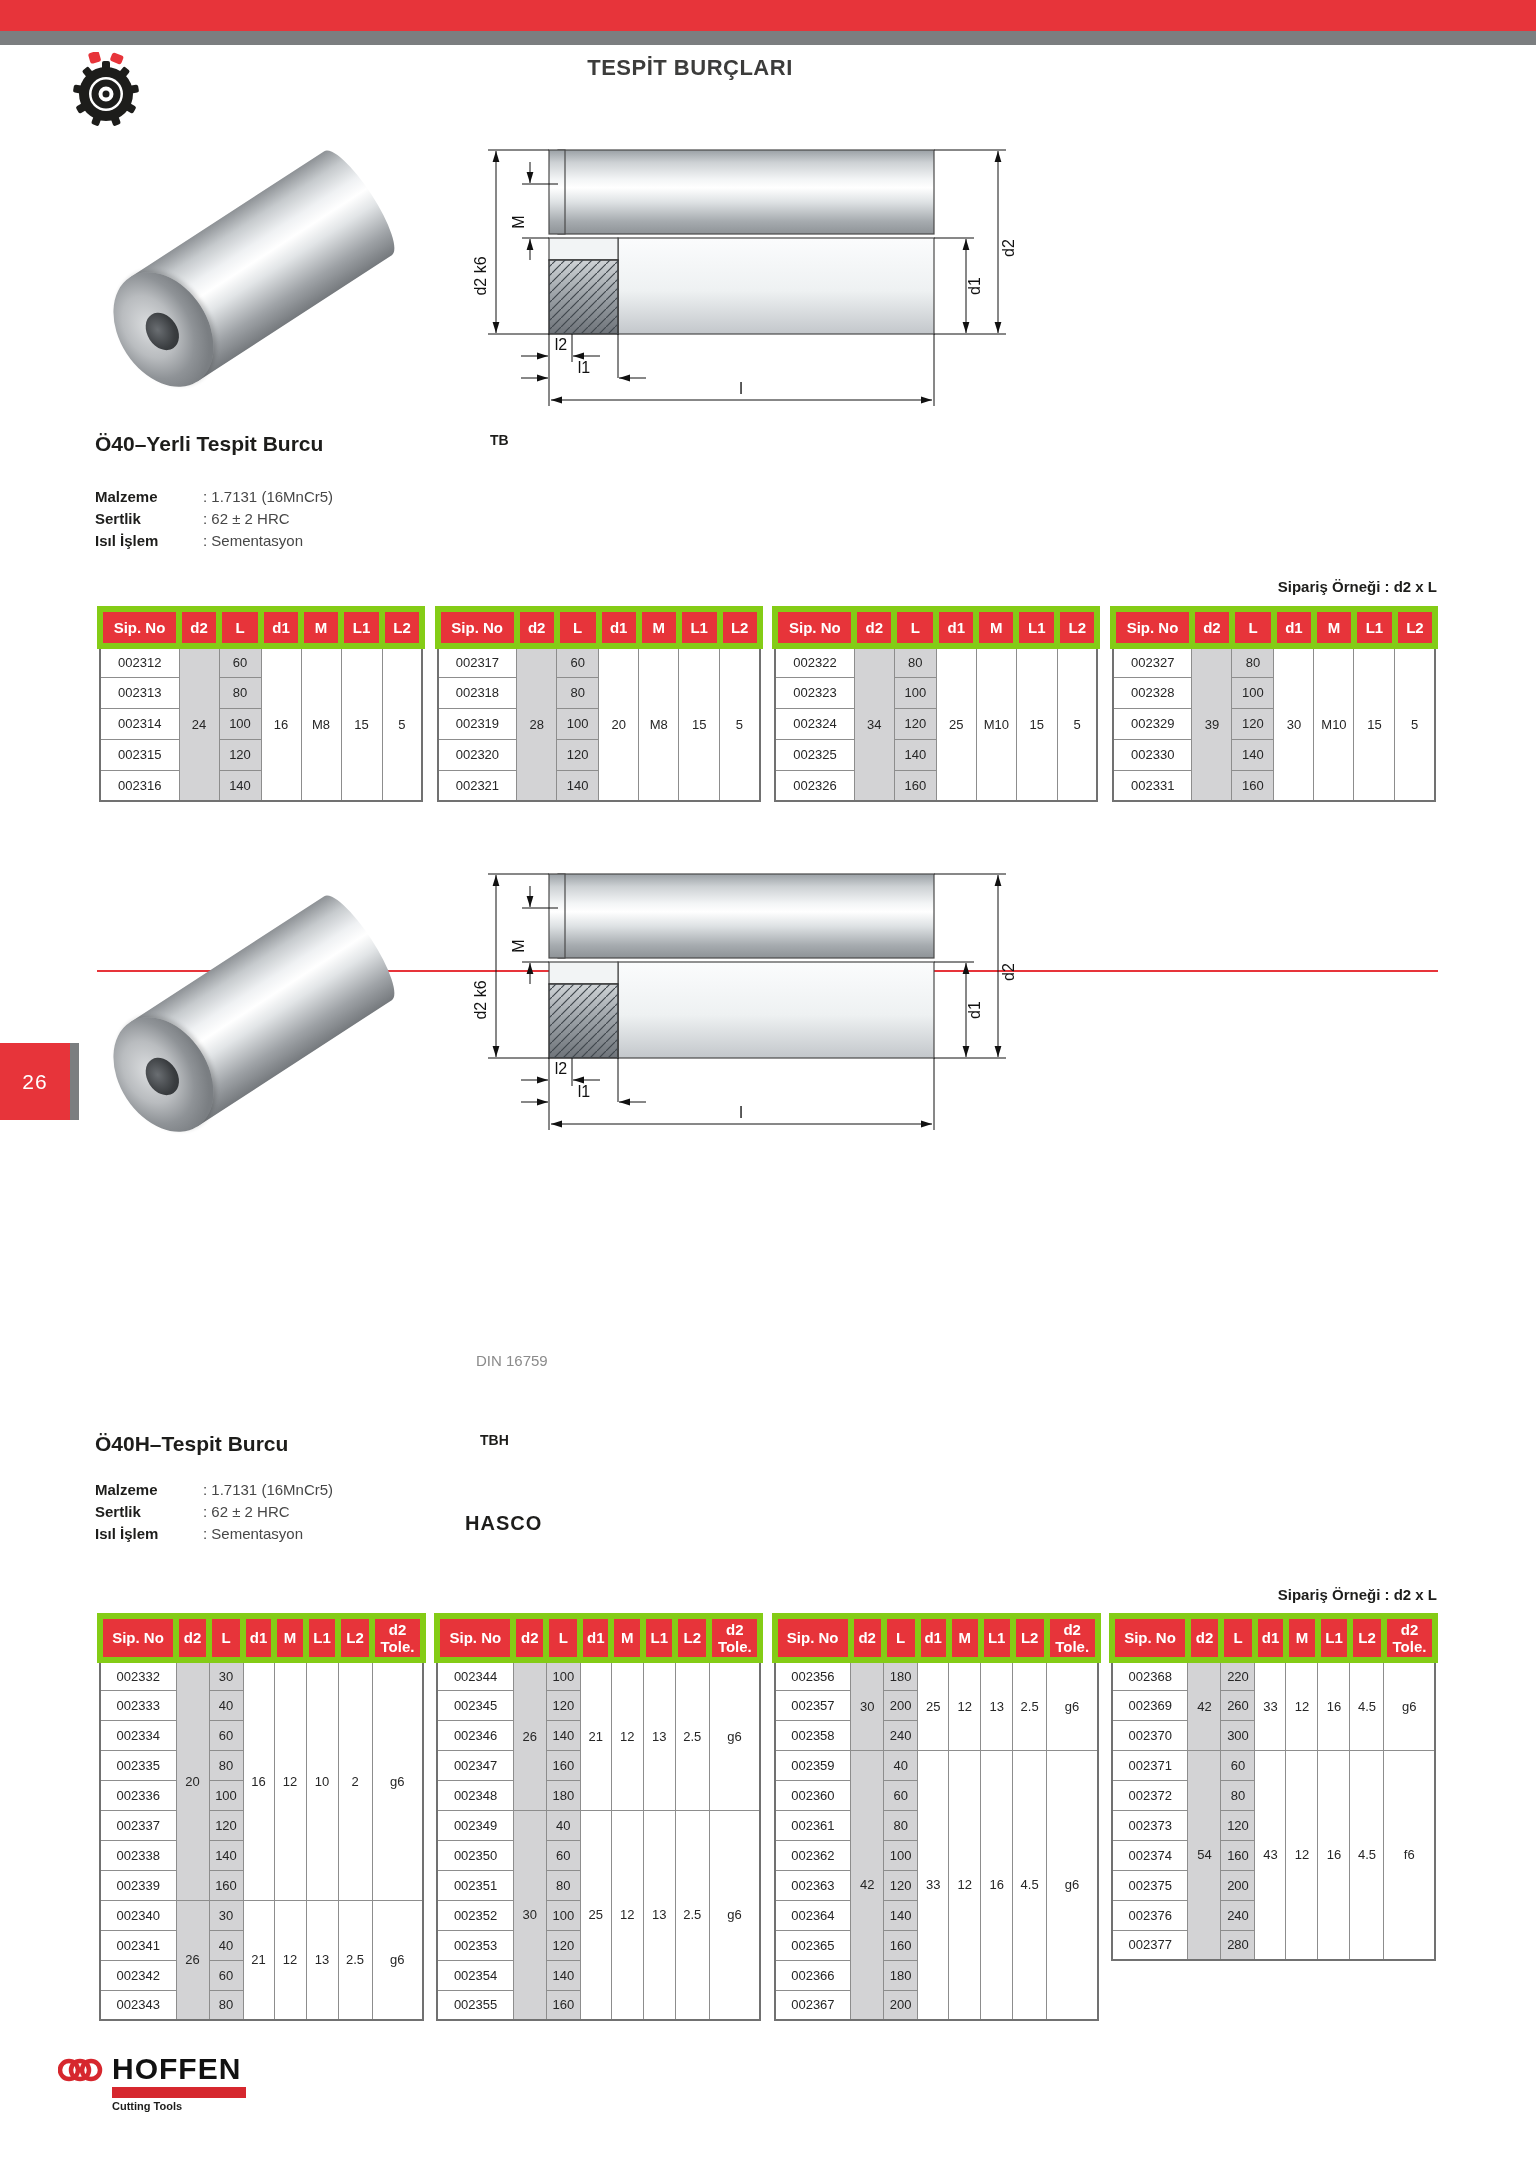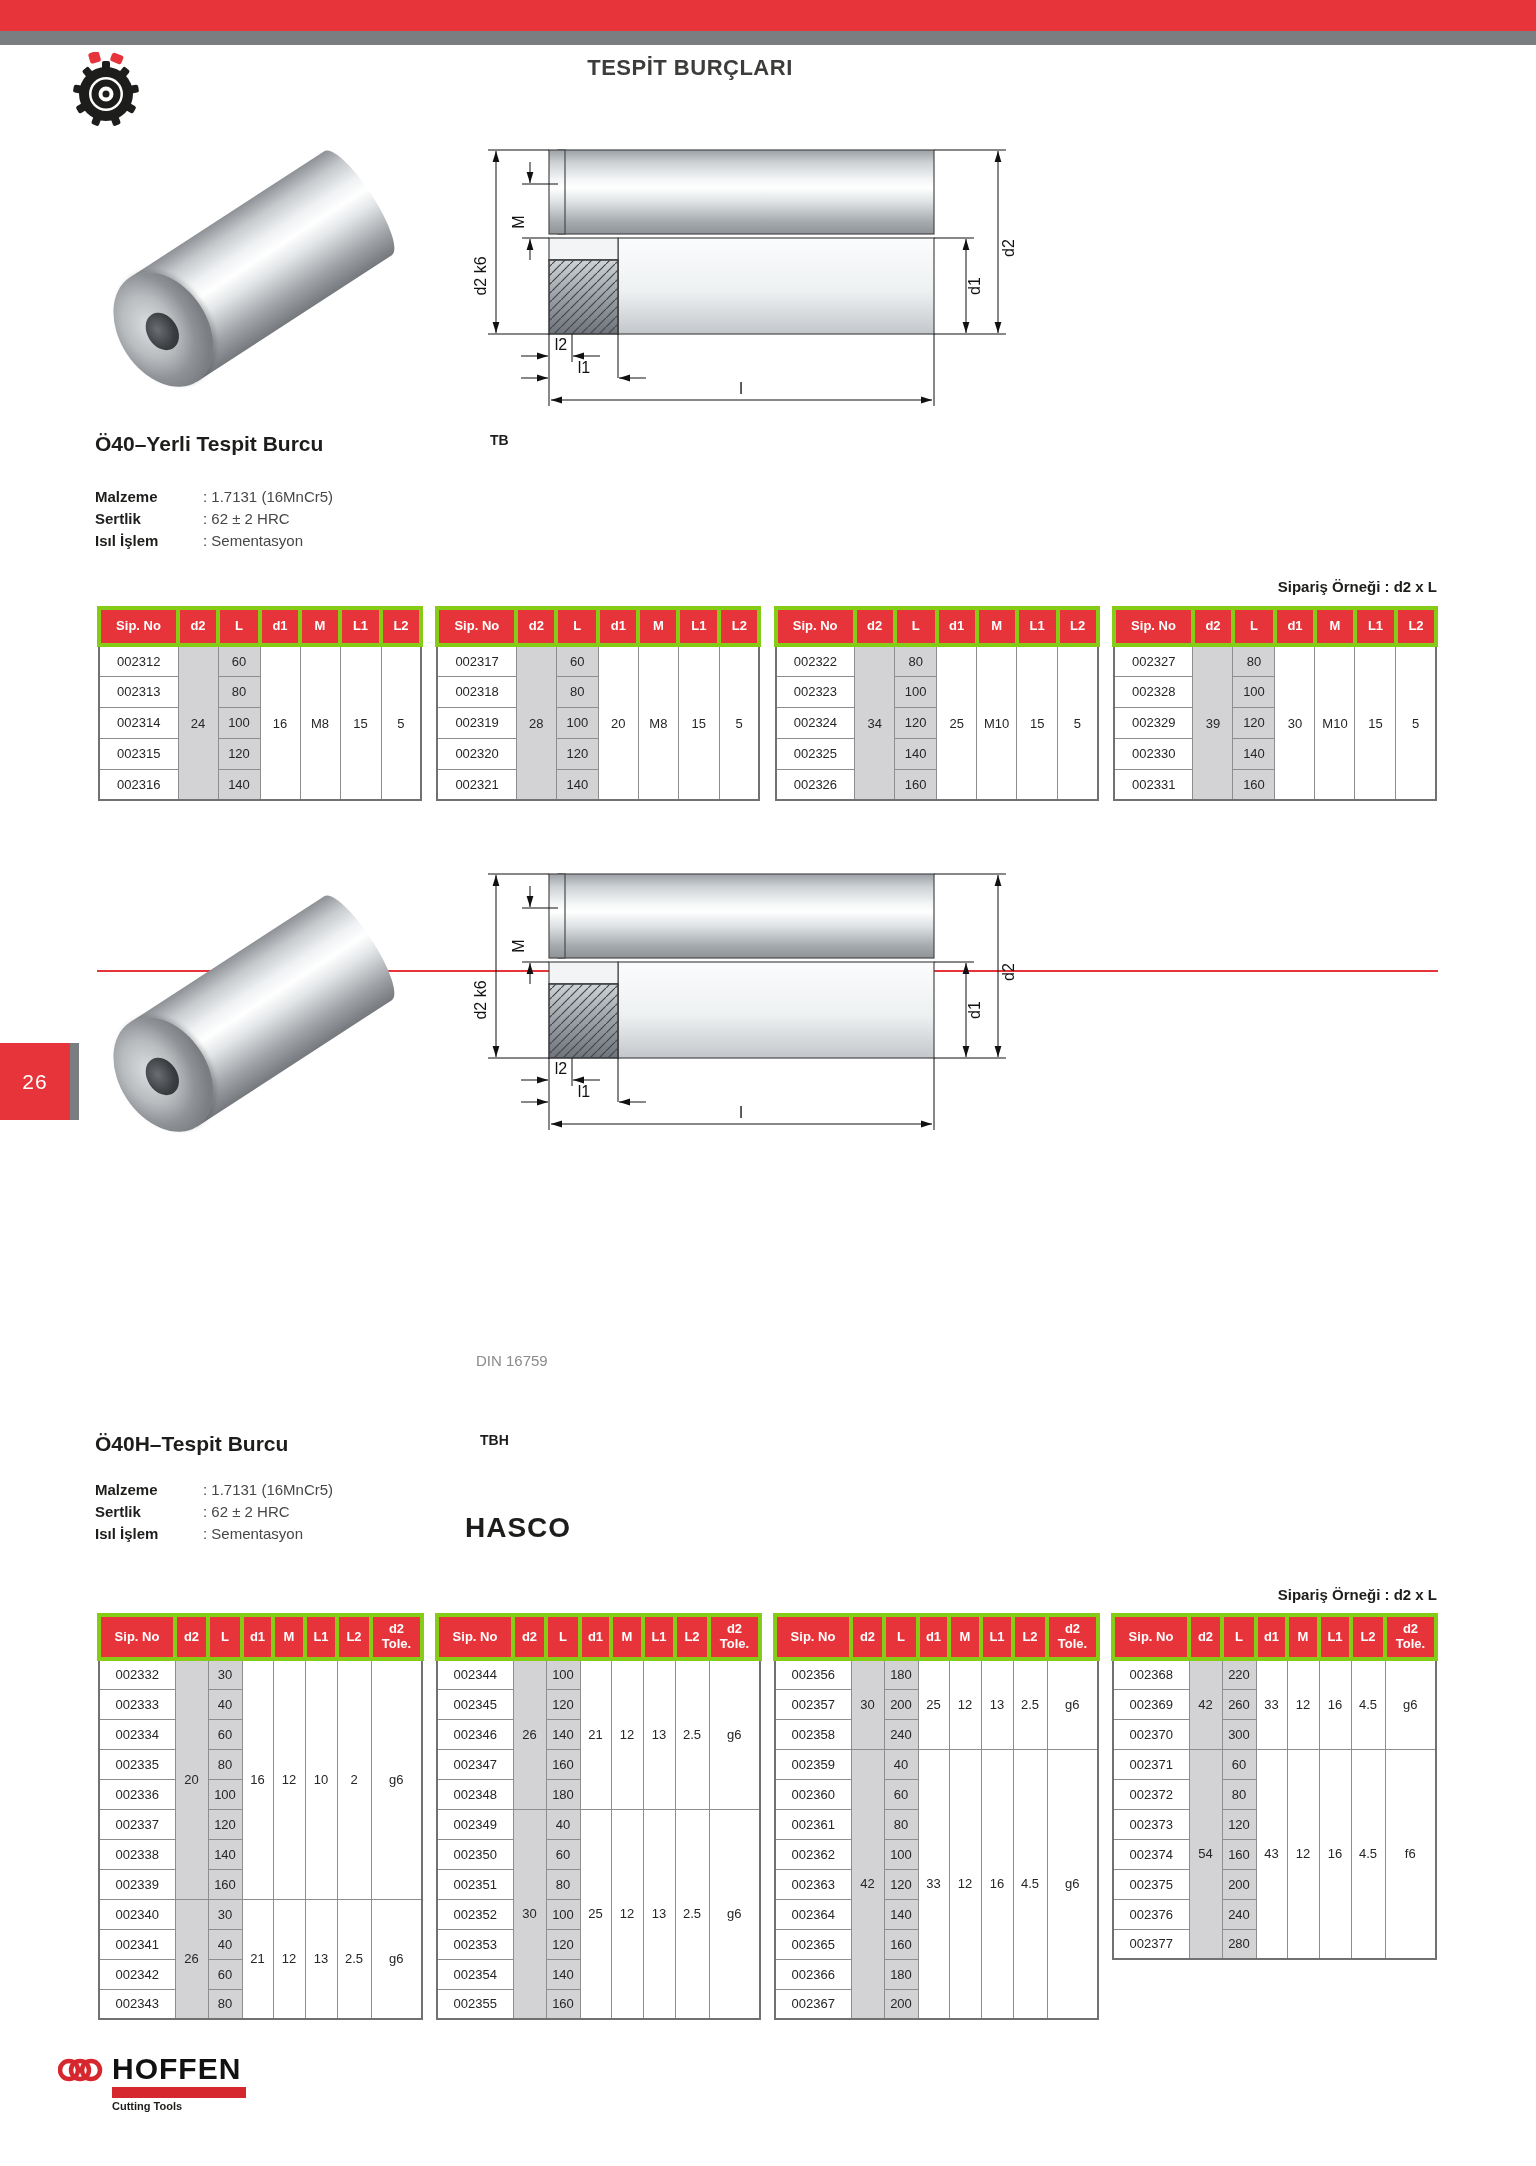--- a/index.html
+++ b/index.html
@@ -32,32 +32,32 @@
     background:linear-gradient(to bottom,#8e9296 0%,#c6cacd 15%,#eff1f3 32%,#ffffff 44%,#e2e5e7 58%,#9fa3a7 82%,#75797d 100%);}
   .cyl-face{position:absolute;left:0;top:0;width:88px;height:124px;border-radius:50%;
     background:radial-gradient(ellipse 60% 60% at 38% 42%,#dcdee0 0%,#b9bcbf 45%,#8f9397 75%,#7a7e82 100%);
     box-shadow:3px 0 4px rgba(0,0,0,.18);}
   .cyl-hole{position:absolute;left:27px;top:43px;width:30px;height:40px;border-radius:50%;
     background:radial-gradient(ellipse at 40% 40%,#6a6e72,#3a3d40 60%,#2b2e31);}
 
   
   .sec-title{font-size:21px;font-weight:700;color:var(--ink);}
   .sec-code{font-size:14px;font-weight:700;color:var(--ink);}
-  .brand-ref{font-size:28px;font-weight:700;letter-spacing:1px;color:var(--ink);}
+  .brand-ref{font-size:20px;font-weight:700;letter-spacing:1px;color:var(--ink);}
   .standard{font-size:15px;color:#8b8b8b;}
   .specs .spec-row{display:flex;font-size:15px;line-height:22px;}
   .spec-label{width:108px;font-weight:700;color:var(--ink);}
   .spec-value{color:#474747;}
   .order-note{width:323px;text-align:right;font-size:15px;font-weight:700;color:var(--ink);}
 
   
   .tables-row{position:absolute;left:97px;width:1341px;display:flex;justify-content:space-between;align-items:flex-start;}
   .tables-row table{border-collapse:collapse;table-layout:fixed;border:2px solid #717171;background:#fff;}
-  .tables-row th{background:var(--red);color:#fff;font-size:13px;font-weight:700;
-    border:4px solid #84cc16;text-align:center;vertical-align:middle;line-height:1.15;white-space:pre-line;}
+  .tables-row th{background:var(--red);color:#fff;font-size:15px;font-weight:700;
+    border:6px solid #84cc16;text-align:center;vertical-align:middle;line-height:1.15;white-space:pre-line;}
   .sec1 th{height:37px;}
   .sec2 th{height:44px;}
   .tables-row td{border:1px solid var(--line);text-align:center;vertical-align:middle;
     font-size:13px;color:#262626;background:#fff;}
   .sec1 td{height:31px;}
   .sec2 td{height:30px;}
   .tables-row td.gray{background:var(--cell-gray);}
 
   
   .divider{left:97px;top:970px;width:1341px;height:2px;background:var(--red);}

